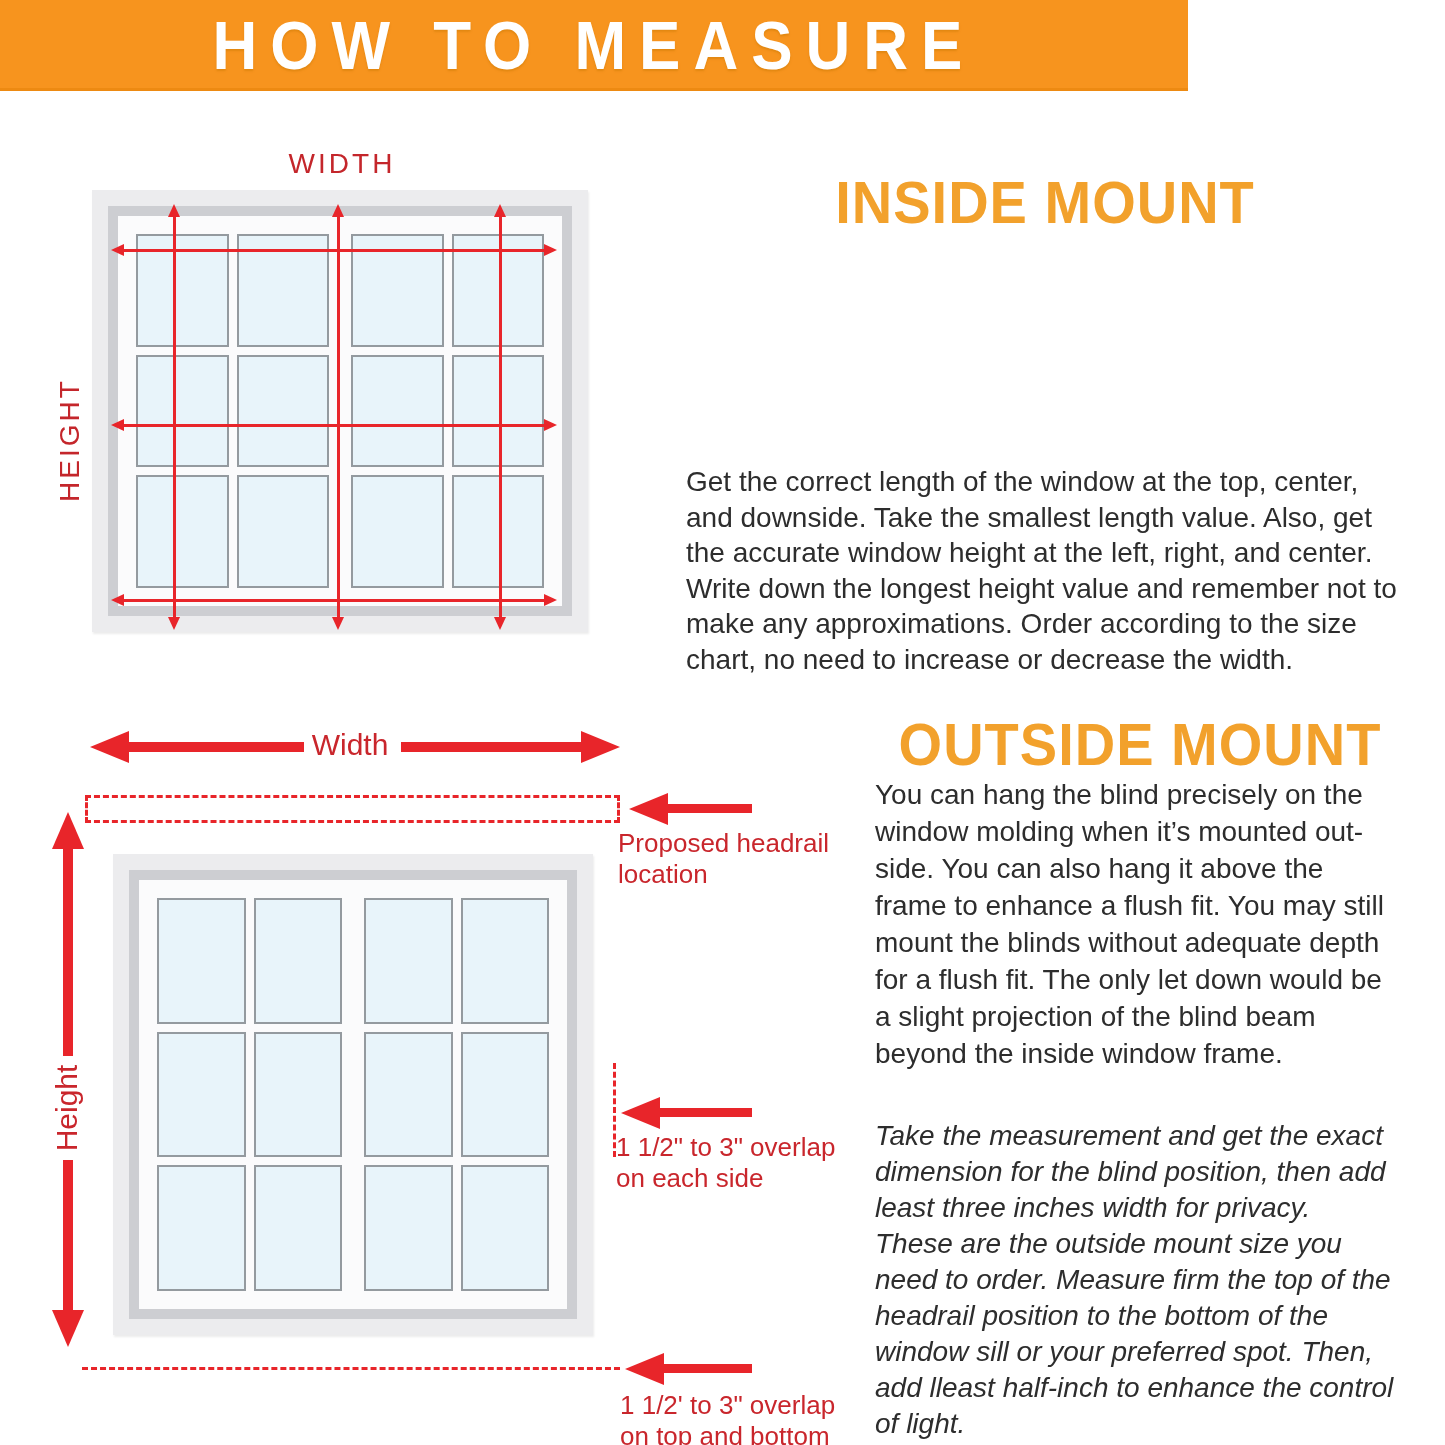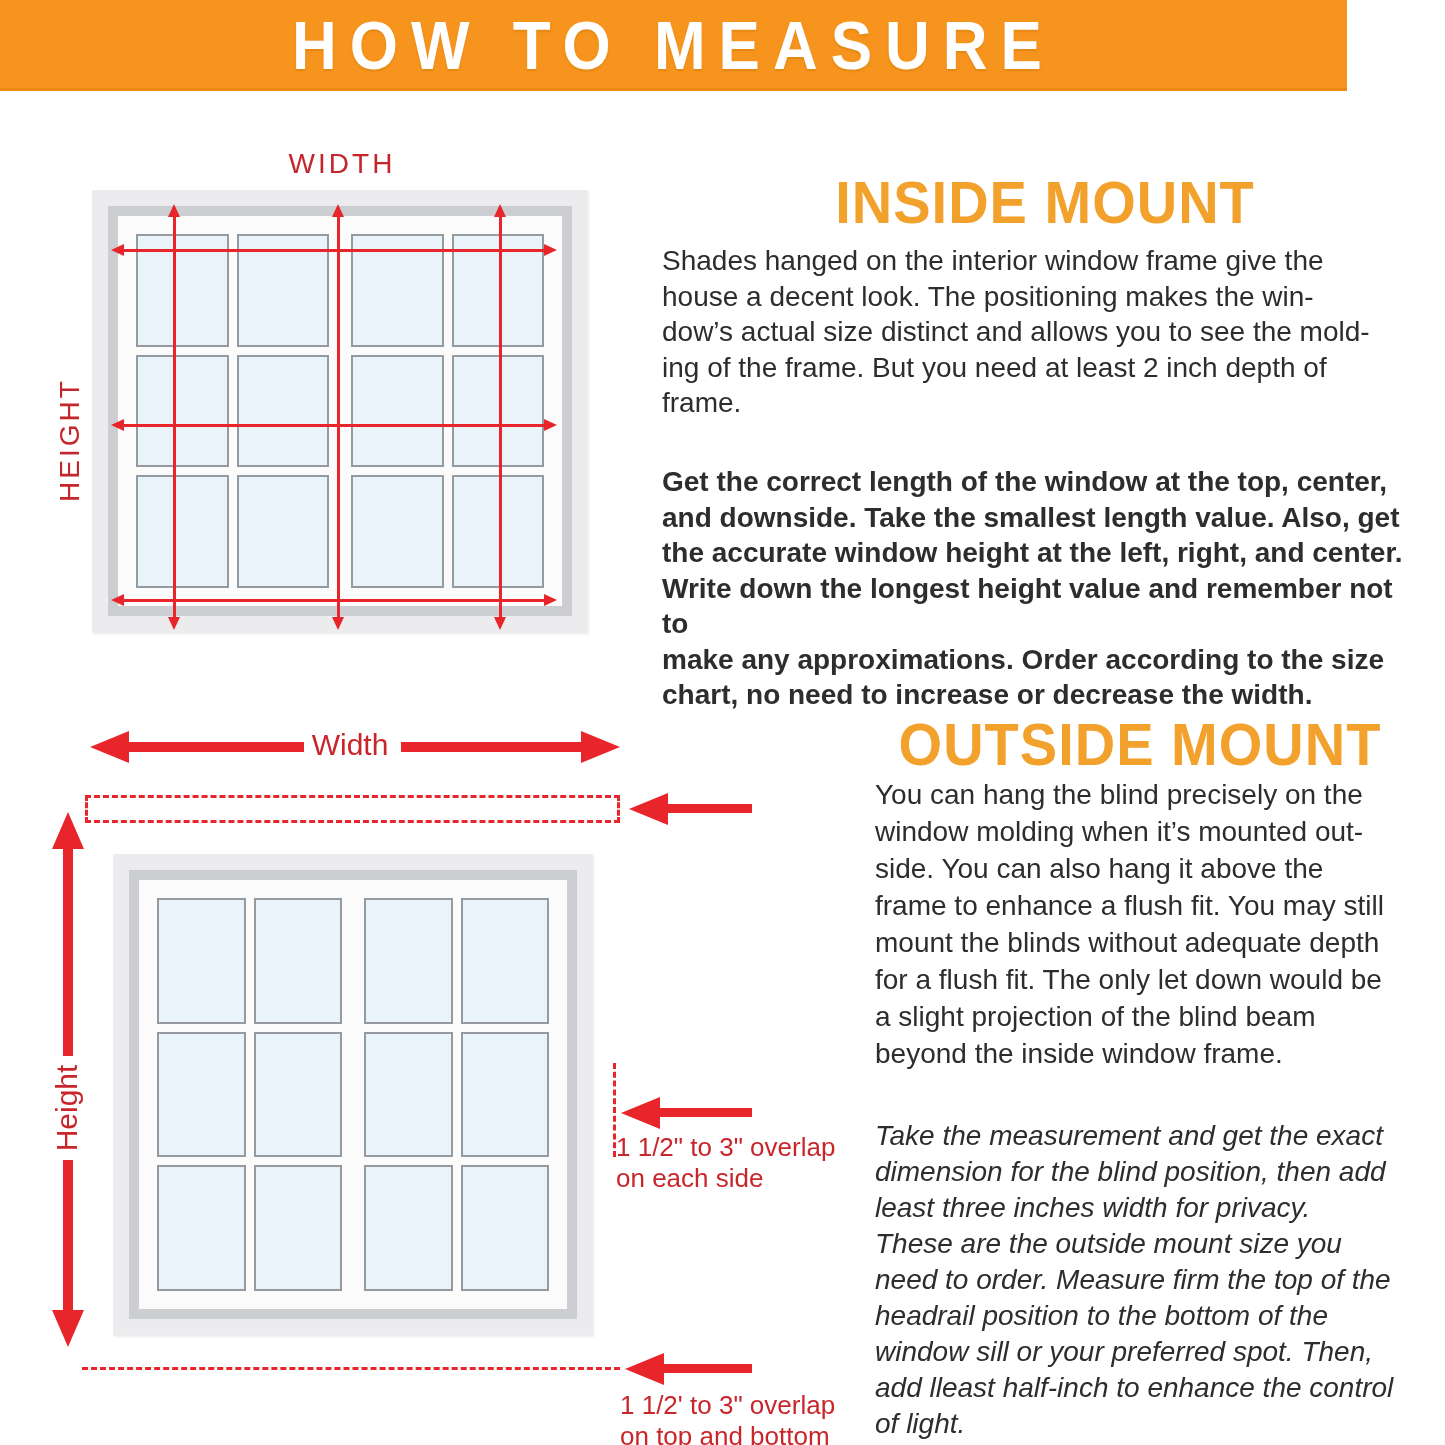--- a/index.html
+++ b/index.html
@@ -1,20 +1,20 @@
 <!DOCTYPE html>
 <html><head>
 <meta charset="utf-8">
 <style>
   html,body{margin:0;padding:0;background:#fff;}
   #canvas{position:relative;width:1445px;height:1445px;background:#ffffff;
           font-family:"Liberation Sans", sans-serif;overflow:hidden;}
 
   
-  .header{position:absolute;left:0;top:0;width:1347px;height:88px;background:#F7941E;
+  .header{position:absolute;left:0;top:0;width:1188px;height:88px;background:#F7941E;
           border-bottom:3px solid #ED8A12;display:flex;align-items:center;justify-content:center;}
   .header-title{color:#ffffff;font-weight:bold;font-size:62px;letter-spacing:13px;
           transform:scaleY(1.12);text-shadow:0 2px 2px rgba(200,120,0,.45);white-space:nowrap;}
 
   
   .pre{white-space:pre-line;}
   .body-par{position:absolute;color:#2d2d2d;font-size:28px;line-height:35.5px;}
   .mount-h{position:absolute;color:#F2A12C;font-weight:bold;font-size:56px;
            letter-spacing:1px;text-align:center;transform:scaleY(1.05);}
   .red-note{position:absolute;color:#C9262C;font-size:26px;line-height:31px;}
@@ -101,38 +101,35 @@
   </div>
 
   <div class="marrow-h" style="left:124px;top:249px;width:420px;"></div>
   <div class="marrow-h" style="left:124px;top:424px;width:420px;"></div>
   <div class="marrow-h" style="left:124px;top:599px;width:420px;"></div>
   <div class="marrow-v" style="left:173px;top:217px;height:400px;"></div>
   <div class="marrow-v" style="left:337px;top:217px;height:400px;"></div>
   <div class="marrow-v" style="left:499px;top:217px;height:400px;"></div>
 
   <div class="mount-h" style="left:660px;top:170px;width:770px;">INSIDE MOUNT</div>
-  <div class="body-par pre" style="left:662px;top:243px;width:760px;">Shades hanged on the interior window frame give the
-house a decent look. The positioning makes the win-
-dow’s actual size distinct and allows you to see the mold-
-ing of the frame. But you need at least 2 inch depth of
-frame.</div>
-  <div class="body-par pre" style="left:662px;top:464px;width:760px;font-weight:bold;">Get the correct length of the window at the top, center,
+  <div class="body-par pre" style="left:686px;top:464px;width:760px;">Get the correct length of the window at the top, center,
 and downside. Take the smallest length value. Also, get
 the accurate window height at the left, right, and center.
 Write down the longest height value and remember not to
 make any approximations. Order according to the size
 chart, no need to increase or decrease the width.</div>
 
   <div class="tbody-h head-left" style="left:129px;top:742px;width:175px;"></div>
   <div class="red-note" style="left:300px;top:729px;width:100px;text-align:center;font-size:30px;">Width</div>
   <div class="tbody-h head-right" style="left:401px;top:742px;width:180px;"></div>
 
   <div class="dash-rect" style="left:85px;top:795px;width:535px;height:28px;"></div>
   <div class="tbody-h head-left" style="left:668px;top:804px;width:84px;height:9px;"></div>
+  <div class="red-note pre" style="left:618px;top:828px;width:240px;">Proposed headrail
+location</div>
 
   <div class="tbody-v head-up" style="left:63px;top:849px;height:207px;"></div>
   <div class="red-note rot270" style="left:18px;top:1091px;width:100px;height:34px;text-align:center;font-size:30px;">Height</div>
   <div class="tbody-v head-down" style="left:63px;top:1160px;height:150px;"></div>
 
   <div class="window" style="left:113px;top:854px;width:480px;height:481px;">
     <div class="win-mid">
       <div class="win-panes">
         <div class="sash">
             <div class="pane"></div>

